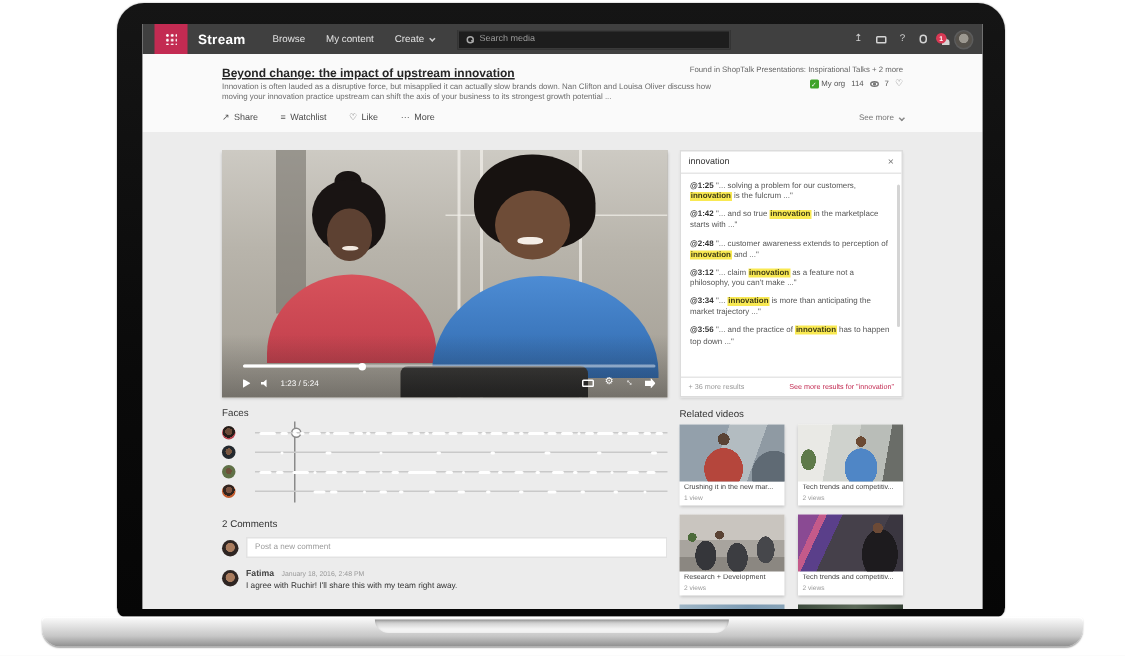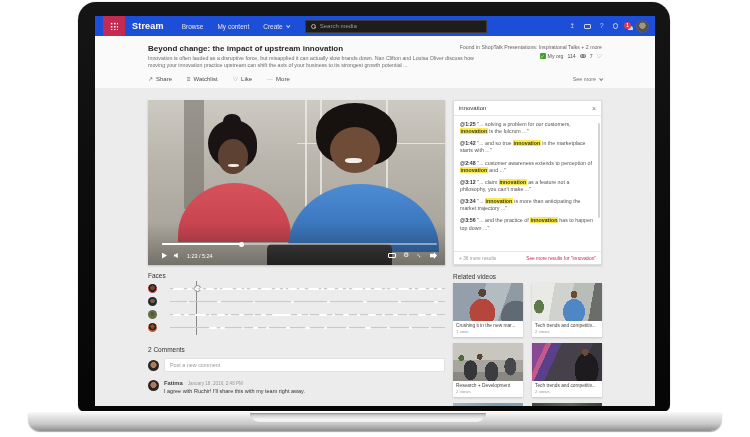--- a/index.html
+++ b/index.html
@@ -14,21 +14,21 @@
           background:linear-gradient(180deg,#fdfdfd 0%,#e4e4e4 30%,#c7c7c7 65%,#8f8f8f 100%);
           border-radius:3px 3px 12px 12px; box-shadow:0 1px 1px rgba(0,0,0,.35), inset 0 1px 0 #fff; }
   .notch { position:absolute; left:50%; top:2px; transform:translateX(-53%); width:236px; height:9px;
            background:linear-gradient(180deg,#bdbdbd,#f3f3f3 70%);
            border-radius:0 0 12px 12px; box-shadow:inset 0 1px 2px rgba(0,0,0,.25); }
 
   
   .screen { position:absolute; left:17px; top:14px; width:560px; height:390px; background:#ececec; overflow:hidden; }
 
   
-  .nav { position:absolute; left:0; top:0; width:560px; height:20px; background:#1d4ed8; display:flex; align-items:center; }
+  .nav { position:absolute; left:0; top:0; width:560px; height:20px; background:#404040; display:flex; align-items:center; }
   .waffle { width:22px; height:20px; margin-left:8px; background:#c32b52; display:flex; align-items:center; justify-content:center; flex:0 0 auto; }
   .waffle-dots { width:8px; height:8px;
       background-image:radial-gradient(circle, #fff 0.8px, transparent 1px);
       background-size:3.2px 3.2px; background-position:0 0; }
   .brand { color:#fff; font-size:9px; font-weight:700; margin-left:7px; letter-spacing:.2px; }
   .nav-links { display:flex; gap:14px; margin-left:18px; }
   .nav-link { color:#e3e3e3; font-size:6.5px; display:flex; align-items:center; gap:3px; }
   .chev { width:3px; height:3px; border-right:1px solid #cfcfcf; border-bottom:1px solid #cfcfcf; transform:rotate(45deg) translateY(-1px); }
   .searchbox { margin-left:16px; width:182px; height:13px; background:#1d1d1d; border:1px solid #3a3a3a; display:flex; align-items:center; padding:0 5px; gap:4px; }
   .mag { position:relative; width:5px; height:5px; flex:0 0 auto; }
@@ -44,21 +44,21 @@
   .ico-bell::after { content:""; position:absolute; left:2.3px; bottom:-0.6px; width:1.4px; height:1.4px; background:#d4d4d4; border-radius:50%; }
   .bell-wrap { position:relative; }
   .badge { position:absolute; top:-4px; right:-4px; min-width:7px; height:7px; background:#d93954; color:#fff;
            font-size:4.5px; font-weight:700; border-radius:50%; display:flex; align-items:center; justify-content:center; }
   .ico-smile { width:5.5px; height:5.5px; border:0.9px solid #d4d4d4; border-radius:50%; }
   .nav-avatar { width:13px; height:13px; border-radius:50%; border:1px solid #5c5c5c;
                 background:radial-gradient(circle at 50% 42%, #9c9890 0 35%, #55514b 40%); }
 
   
   .header { position:absolute; left:0; top:20px; width:560px; height:52px; background:#fafafa; padding:8px 53px 0 53px; }
-  .v-title { font-size:8px; font-weight:700; color:#262626; }
+  .v-title { font-size:8px; font-weight:700; color:#262626;text-decoration:underline; }
   .v-desc { margin-top:2px; width:340px; font-size:5.3px; line-height:1.3; color:#6b6b6b; }
   .actions { position:absolute; left:53px; bottom:6px; display:flex; gap:15px; align-items:center; }
   .action { display:flex; align-items:center; gap:3px; font-size:6px; color:#4a4a4a; }
   .a-ico { font-size:6px; color:#555; line-height:1; }
   .hdr-right { position:absolute; right:53px; top:8px; width:220px; text-align:right; }
   .found-in { font-size:5.2px; color:#666; }
   .stats { margin-top:3px; display:flex; justify-content:flex-end; align-items:center; gap:4px; font-size:5.2px; color:#555; }
   .org-chip { display:flex; align-items:center; gap:2px; }
   .org-sq { width:6px; height:6px; background:#3fa32a; color:#fff; font-size:4.5px; display:flex; align-items:center; justify-content:center; border-radius:1px; }
   .eye { position:relative; width:6px; height:4px; }

